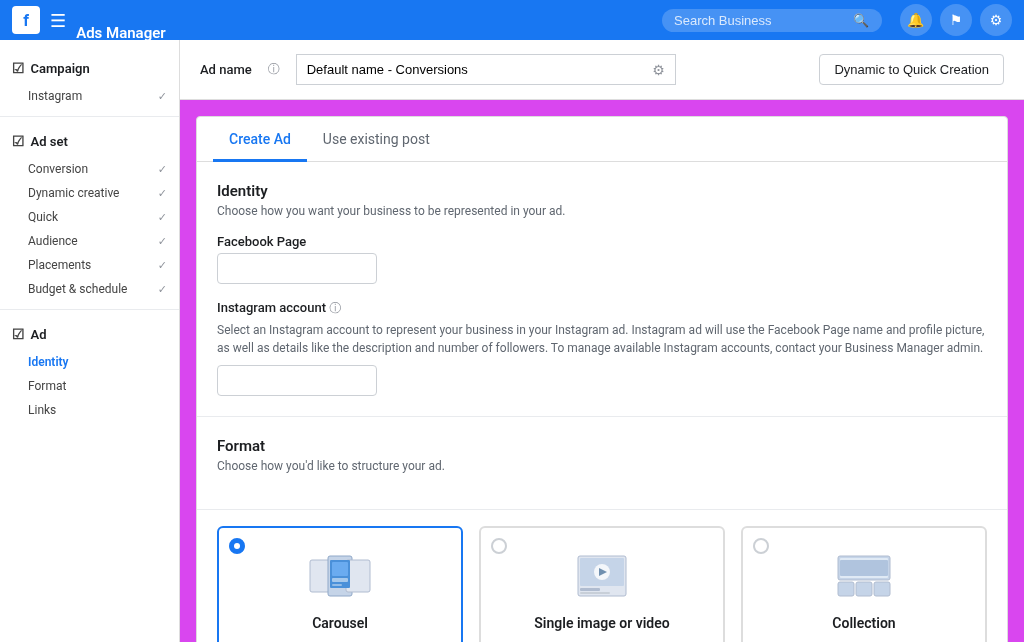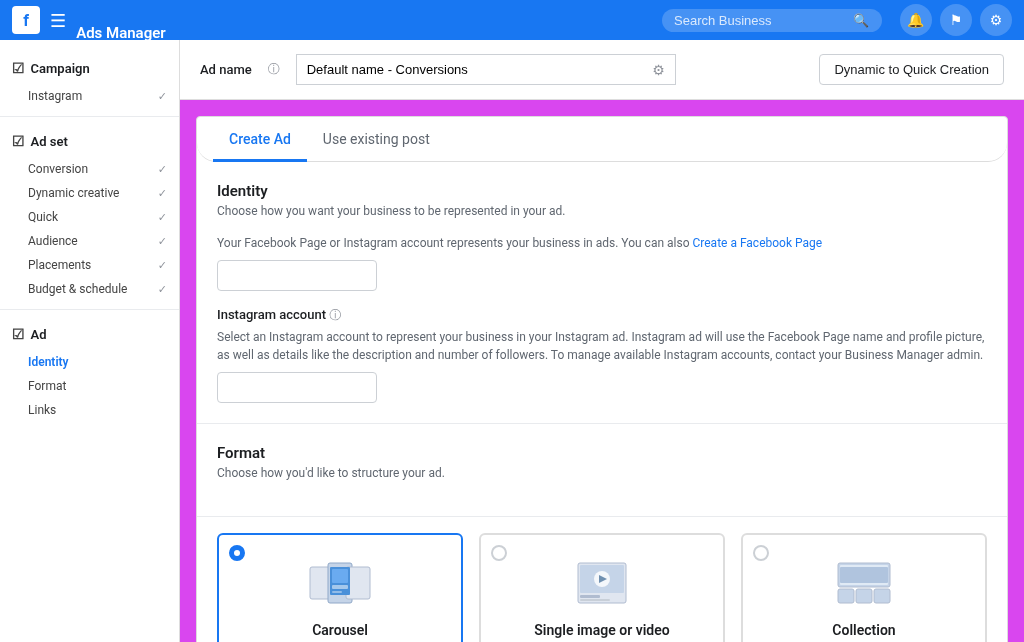--- a/index.html
+++ b/index.html
@@ -123,21 +123,20 @@
       border: 1px solid #ddd;
       margin-bottom: 16px;
       overflow: hidden;
     }
 
     
     .tabs {
       display: flex;
       border-bottom: 1px solid #ddd;
       padding: 0 16px;
-      border-radius: 19px;
     }
     .tab {
       padding: 14px 16px 12px;
       font-size: 14px;
       color: #606770;
       cursor: pointer;
       border-bottom: 3px solid transparent;
       margin-bottom: -1px;
     }
     .tab.active {
@@ -309,24 +308,21 @@
 
         <div class="tabs">
           <div class="tab active">Create Ad</div>
           <div class="tab">Use existing post</div>
         </div>
 
         <div class="section">
           <div class="section-title">Identity</div>
           <div class="section-subtitle">Choose how you want your business to be represented in your ad.</div>
 
-          <div class="field-desc">
-            <span>Your Facebook Page or Instagram account represents your business in ads. You can also</span>
-            <a class="field-link">Create a Facebook Page</a>
-          </div>
+          <div class="field-label">Facebook Page</div>
           <input class="text-input" type="text" style="margin-bottom: 16px;">
 
           <div class="field-label">
             <span>Instagram account</span>
             <span class="info-icon"> ⓘ</span>
           </div>
           <div class="field-desc">Select an Instagram account to represent your business in your Instagram ad. Instagram ad will use the Facebook Page name and profile picture, as well as details like the description and number of followers. To manage available Instagram accounts, contact your Business Manager admin.</div>
           <input class="text-input" type="text" style="">
         </div>
 

